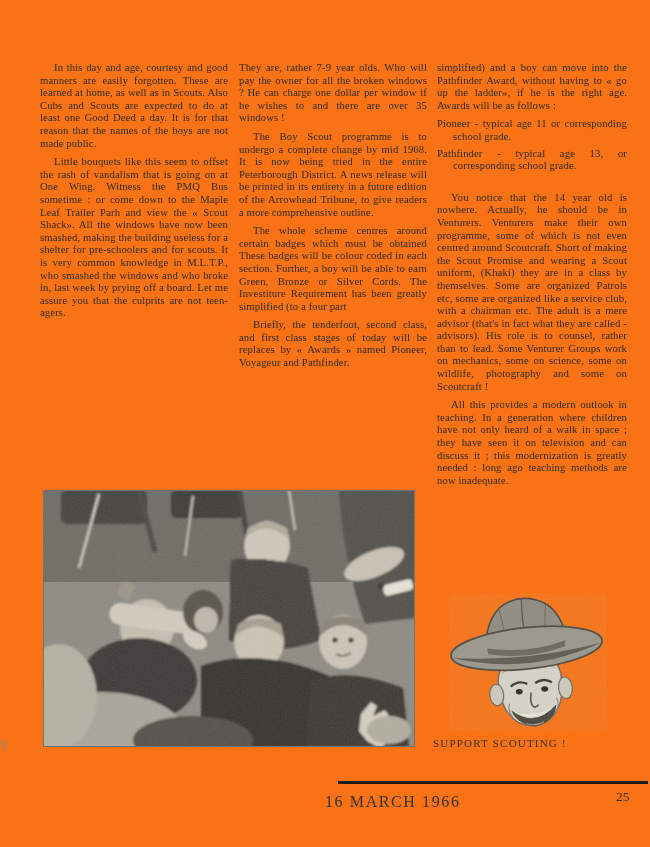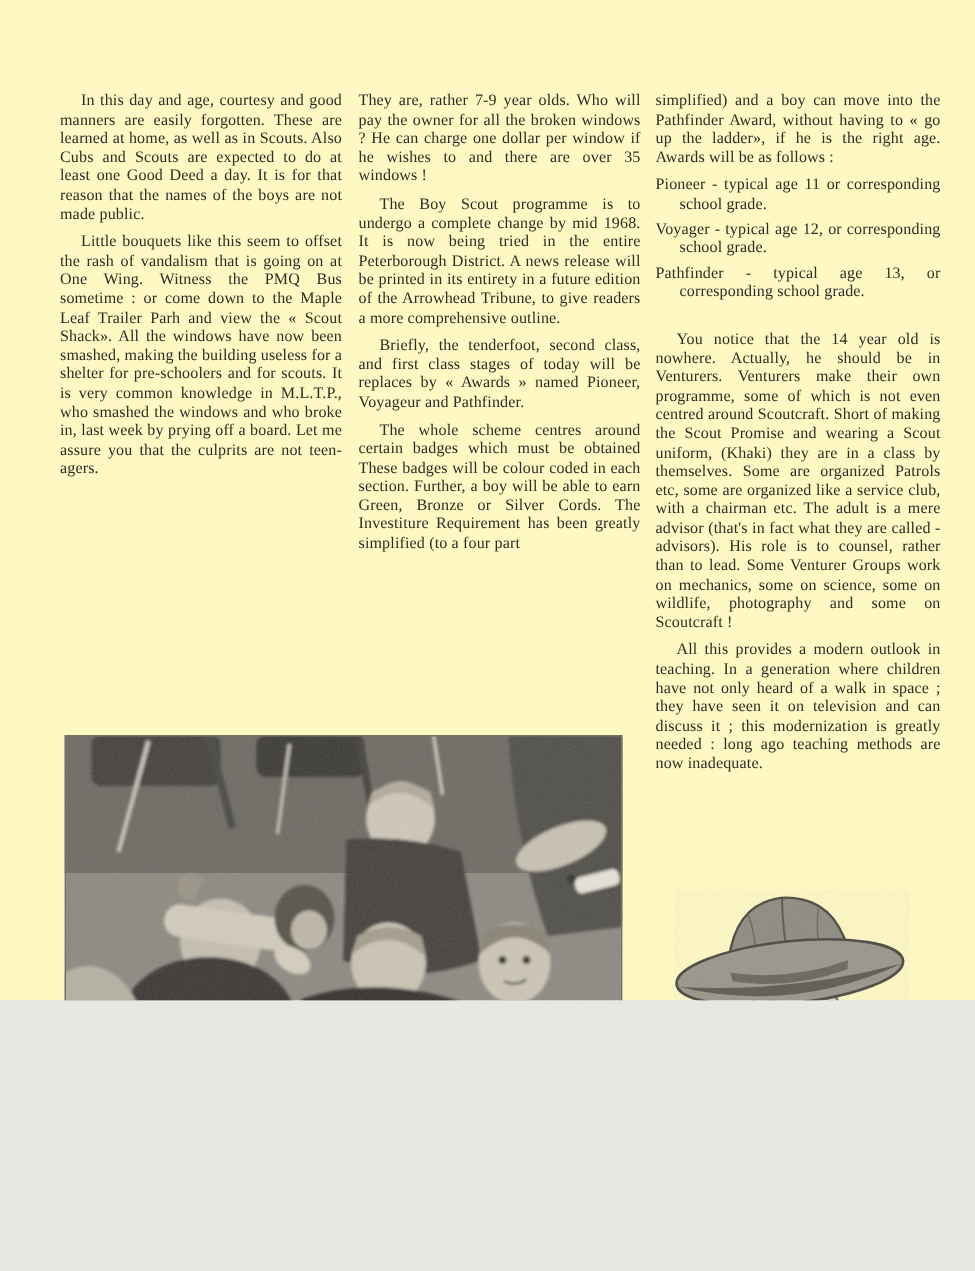--- a/index.html
+++ b/index.html
@@ -1,20 +1,20 @@
 <!DOCTYPE html>
 <html><head>
 <meta charset="utf-8">
 <style>
   html, body { margin: 0; padding: 0; background: #e8e7e3; }
   .page {
     position: relative;
     width: 650px;
-    height: 667px;
-    background: #fef9c3;
+    height: 847px;
+    background: #f97316;
     overflow: hidden;
     font-family: "Liberation Serif", serif;
     color: #2e2c27;
   }
   .col {
     position: absolute;
     top: 61px;
     width: 188px;
     font-size: 10.7px;
     line-height: 12.6px;
@@ -96,28 +96,27 @@
 <div class="page">
 
   <div class="col" id="col1">
     <p class="indent">In this day and age, courtesy and good manners are easily forgotten. These are learned at home, as well as in Scouts. Also Cubs and Scouts are expected to do at least one Good Deed a day. It is for that reason that the names of the boys are not made public.</p>
     <p class="indent">Little bouquets like this seem to offset the rash of vandalism that is going on at One Wing. Witness the PMQ Bus sometime : or come down to the Maple Leaf Trailer Parh and view the « Scout Shack». All the windows have now been smashed, making the building useless for a shelter for pre-schoolers and for scouts. It is very common knowledge in M.L.T.P., who smashed the windows and who broke in, last week by prying off a board. Let me assure you that the culprits are not teen-agers.</p>
   </div>
 
   <div class="col" id="col2">
     <p class="noindent">They are, rather 7-9 year olds. Who will pay the owner for all the broken windows ? He can charge one dollar per window if he wishes to and there are over 35 windows !</p>
     <p class="indent">The Boy Scout programme is to undergo a complete change by mid 1968. It is now being tried in the entire Peterborough District. A news release will be printed in its entirety in a future edition of the Arrowhead Tribune, to give readers a more comprehensive outline.</p>
+    <p class="indent">The whole scheme centres around certain badges which must be obtained These badges will be colour coded in each section. Further, a boy will be able to earn Green, Bronze or Silver Cords. The Investiture Requirement has been greatly simplified (to a four part</p>
     <p class="indent">Briefly, the tenderfoot, second class, and first class stages of today will be replaces by « Awards » named Pioneer, Voyageur and Pathfinder.</p>
-    <p class="indent">The whole scheme centres around certain badges which must be obtained These badges will be colour coded in each section. Further, a boy will be able to earn Green, Bronze or Silver Cords. The Investiture Requirement has been greatly simplified (to a four part</p>
   </div>
 
   <div class="col" id="col3">
     <p class="noindent">simplified) and a boy can move into the Pathfinder Award, without having to « go up the ladder», if he is the right age. Awards will be as follows :</p>
     <div class="award">Pioneer - typical age 11 or corresponding school grade.</div>
-    <div class="award">Voyager - typical age 12, or corresponding school grade.</div>
     <div class="award" style="margin-bottom:19px;">Pathfinder - typical age 13, or corresponding school grade.</div>
     <p class="indent">You notice that the 14 year old is nowhere. Actually, he should be in Venturers. Venturers make their own programme, some of which is not even centred around Scoutcraft. Short of making the Scout Promise and wearing a Scout uniform, (Khaki) they are in a class by themselves. Some are organized Patrols etc, some are organized like a service club, with a chairman etc. The adult is a mere advisor (that's in fact what they are called - advisors). His role is to counsel, rather than to lead. Some Venturer Groups work on mechanics, some on science, some on wildlife, photography and some on Scoutcraft !</p>
     <p class="indent">All this provides a modern outlook in teaching. In a generation where children have not only heard of a walk in space ; they have seen it on television and can discuss it ; this modernization is greatly needed : long ago teaching methods are now inadequate.</p>
   </div>
 
   <div class="photo">
     <svg viewBox="0 0 372 257" xmlns="http://www.w3.org/2000/svg">
       <defs>
         <filter id="pnoise">
           <feTurbulence type="fractalNoise" baseFrequency="0.85" numOctaves="2" stitchTiles="stitch"></feTurbulence>

